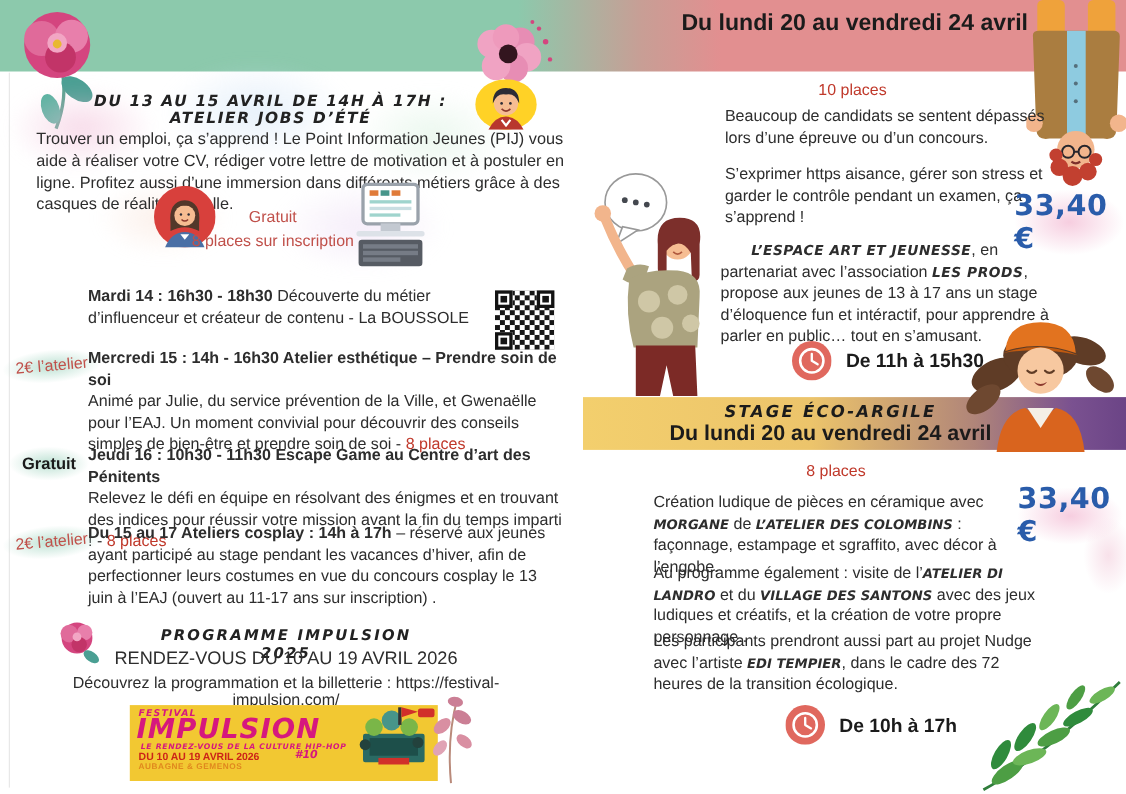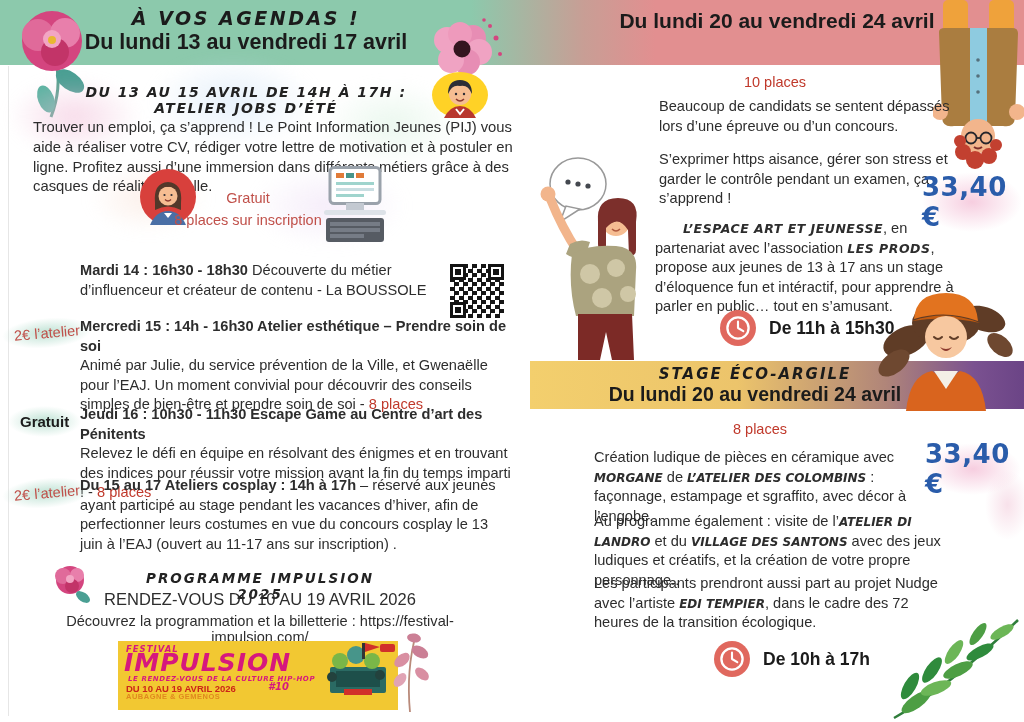--- a/index.html
+++ b/index.html
@@ -70,24 +70,20 @@
   .smudge1{left:985px;top:470px;width:45px;height:70px;border-radius:50%;
     background:radial-gradient(closest-side,rgba(243,205,220,.6),transparent);}
 </style>
 </head>
 <body>
 
 <div id="poster">
 
   <div class="abs top-band"></div>
 
-  <div class="abs center" style="left:66px;top:7px;width:360px;">
-    <div class="comic band-title">À VOS AGENDAS !</div>
-    <div class="band-sub">Du lundi 13 au vendredi 17 avril</div>
-  </div>
 
   <div class="abs center" style="left:602px;top:8px;width:350px;">
     <div class="band-sub" style="font-size:21px;">Du lundi 20 au vendredi 24 avril</div>
   </div>
 
   <div class="abs" style="left:6px;top:3px;width:104px;height:118px;">
     <svg width="104" height="118" viewBox="0 0 104 118">
       <path d="M50 60 Q56 85 45 114" stroke="#57a08e" stroke-width="3" fill="none"></path>
       <ellipse cx="64" cy="78" rx="16" ry="9" fill="#4a9f93" transform="rotate(35 64 78)"></ellipse>
       <ellipse cx="40" cy="96" rx="14" ry="8" fill="#57b3a0" transform="rotate(70 40 96)"></ellipse>

